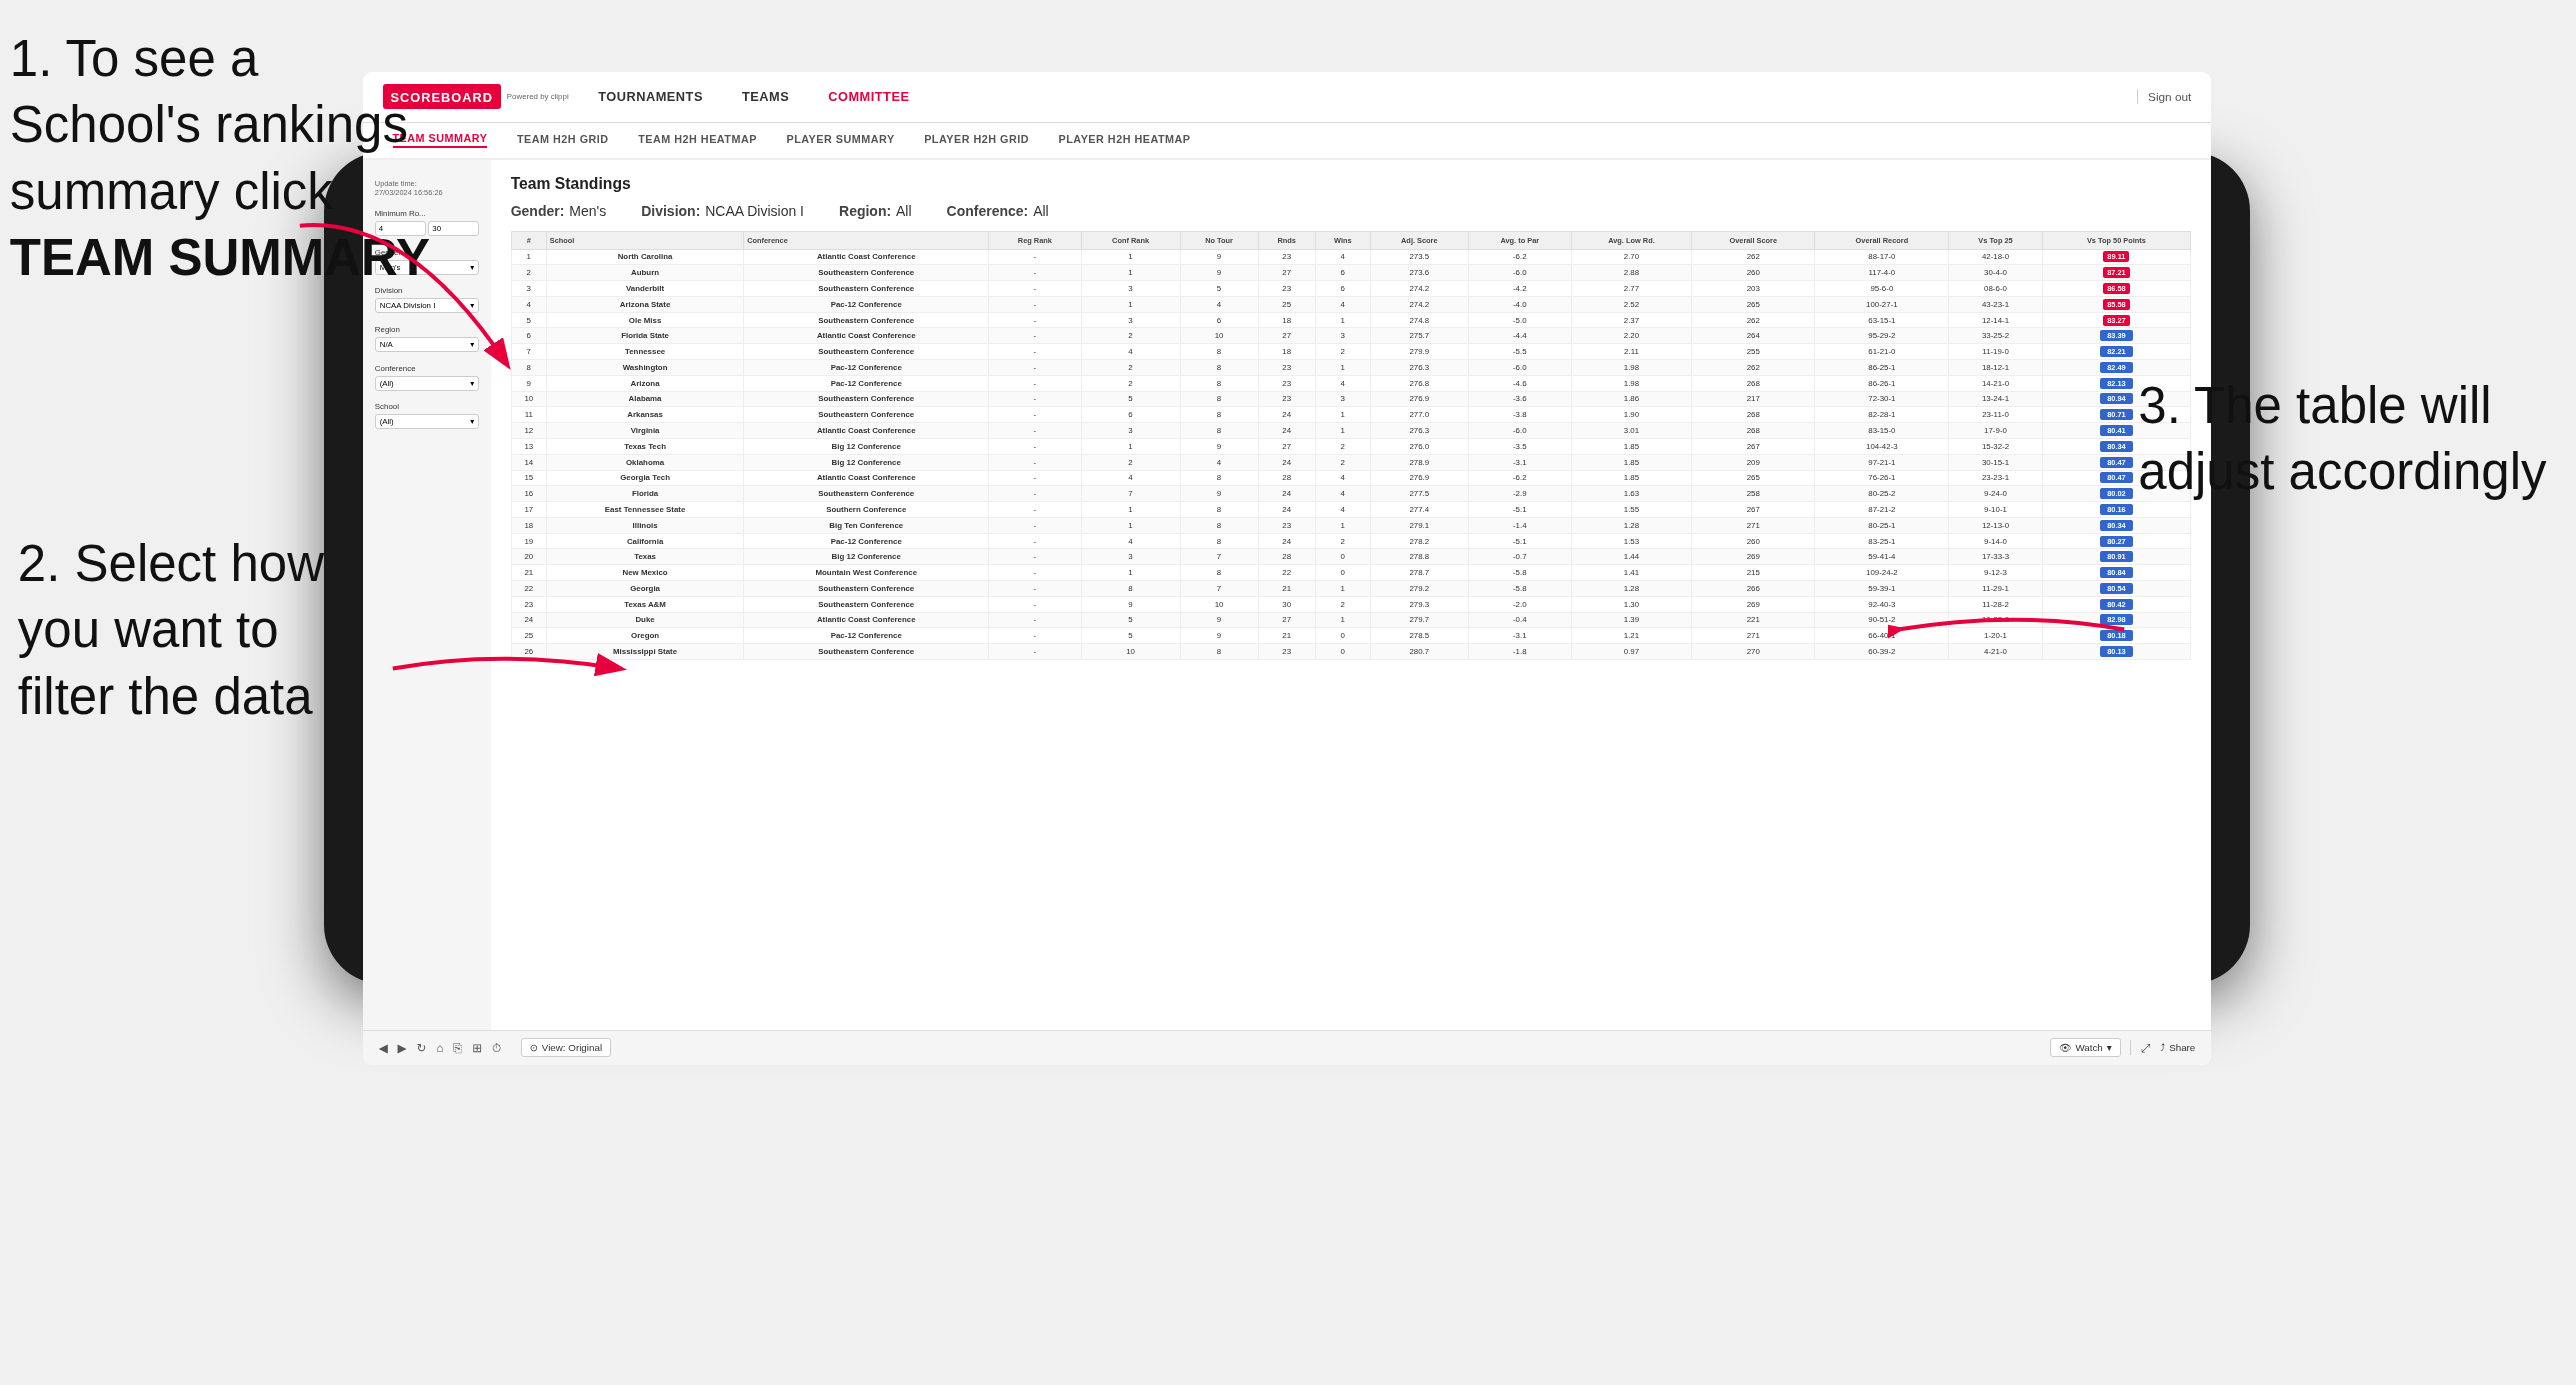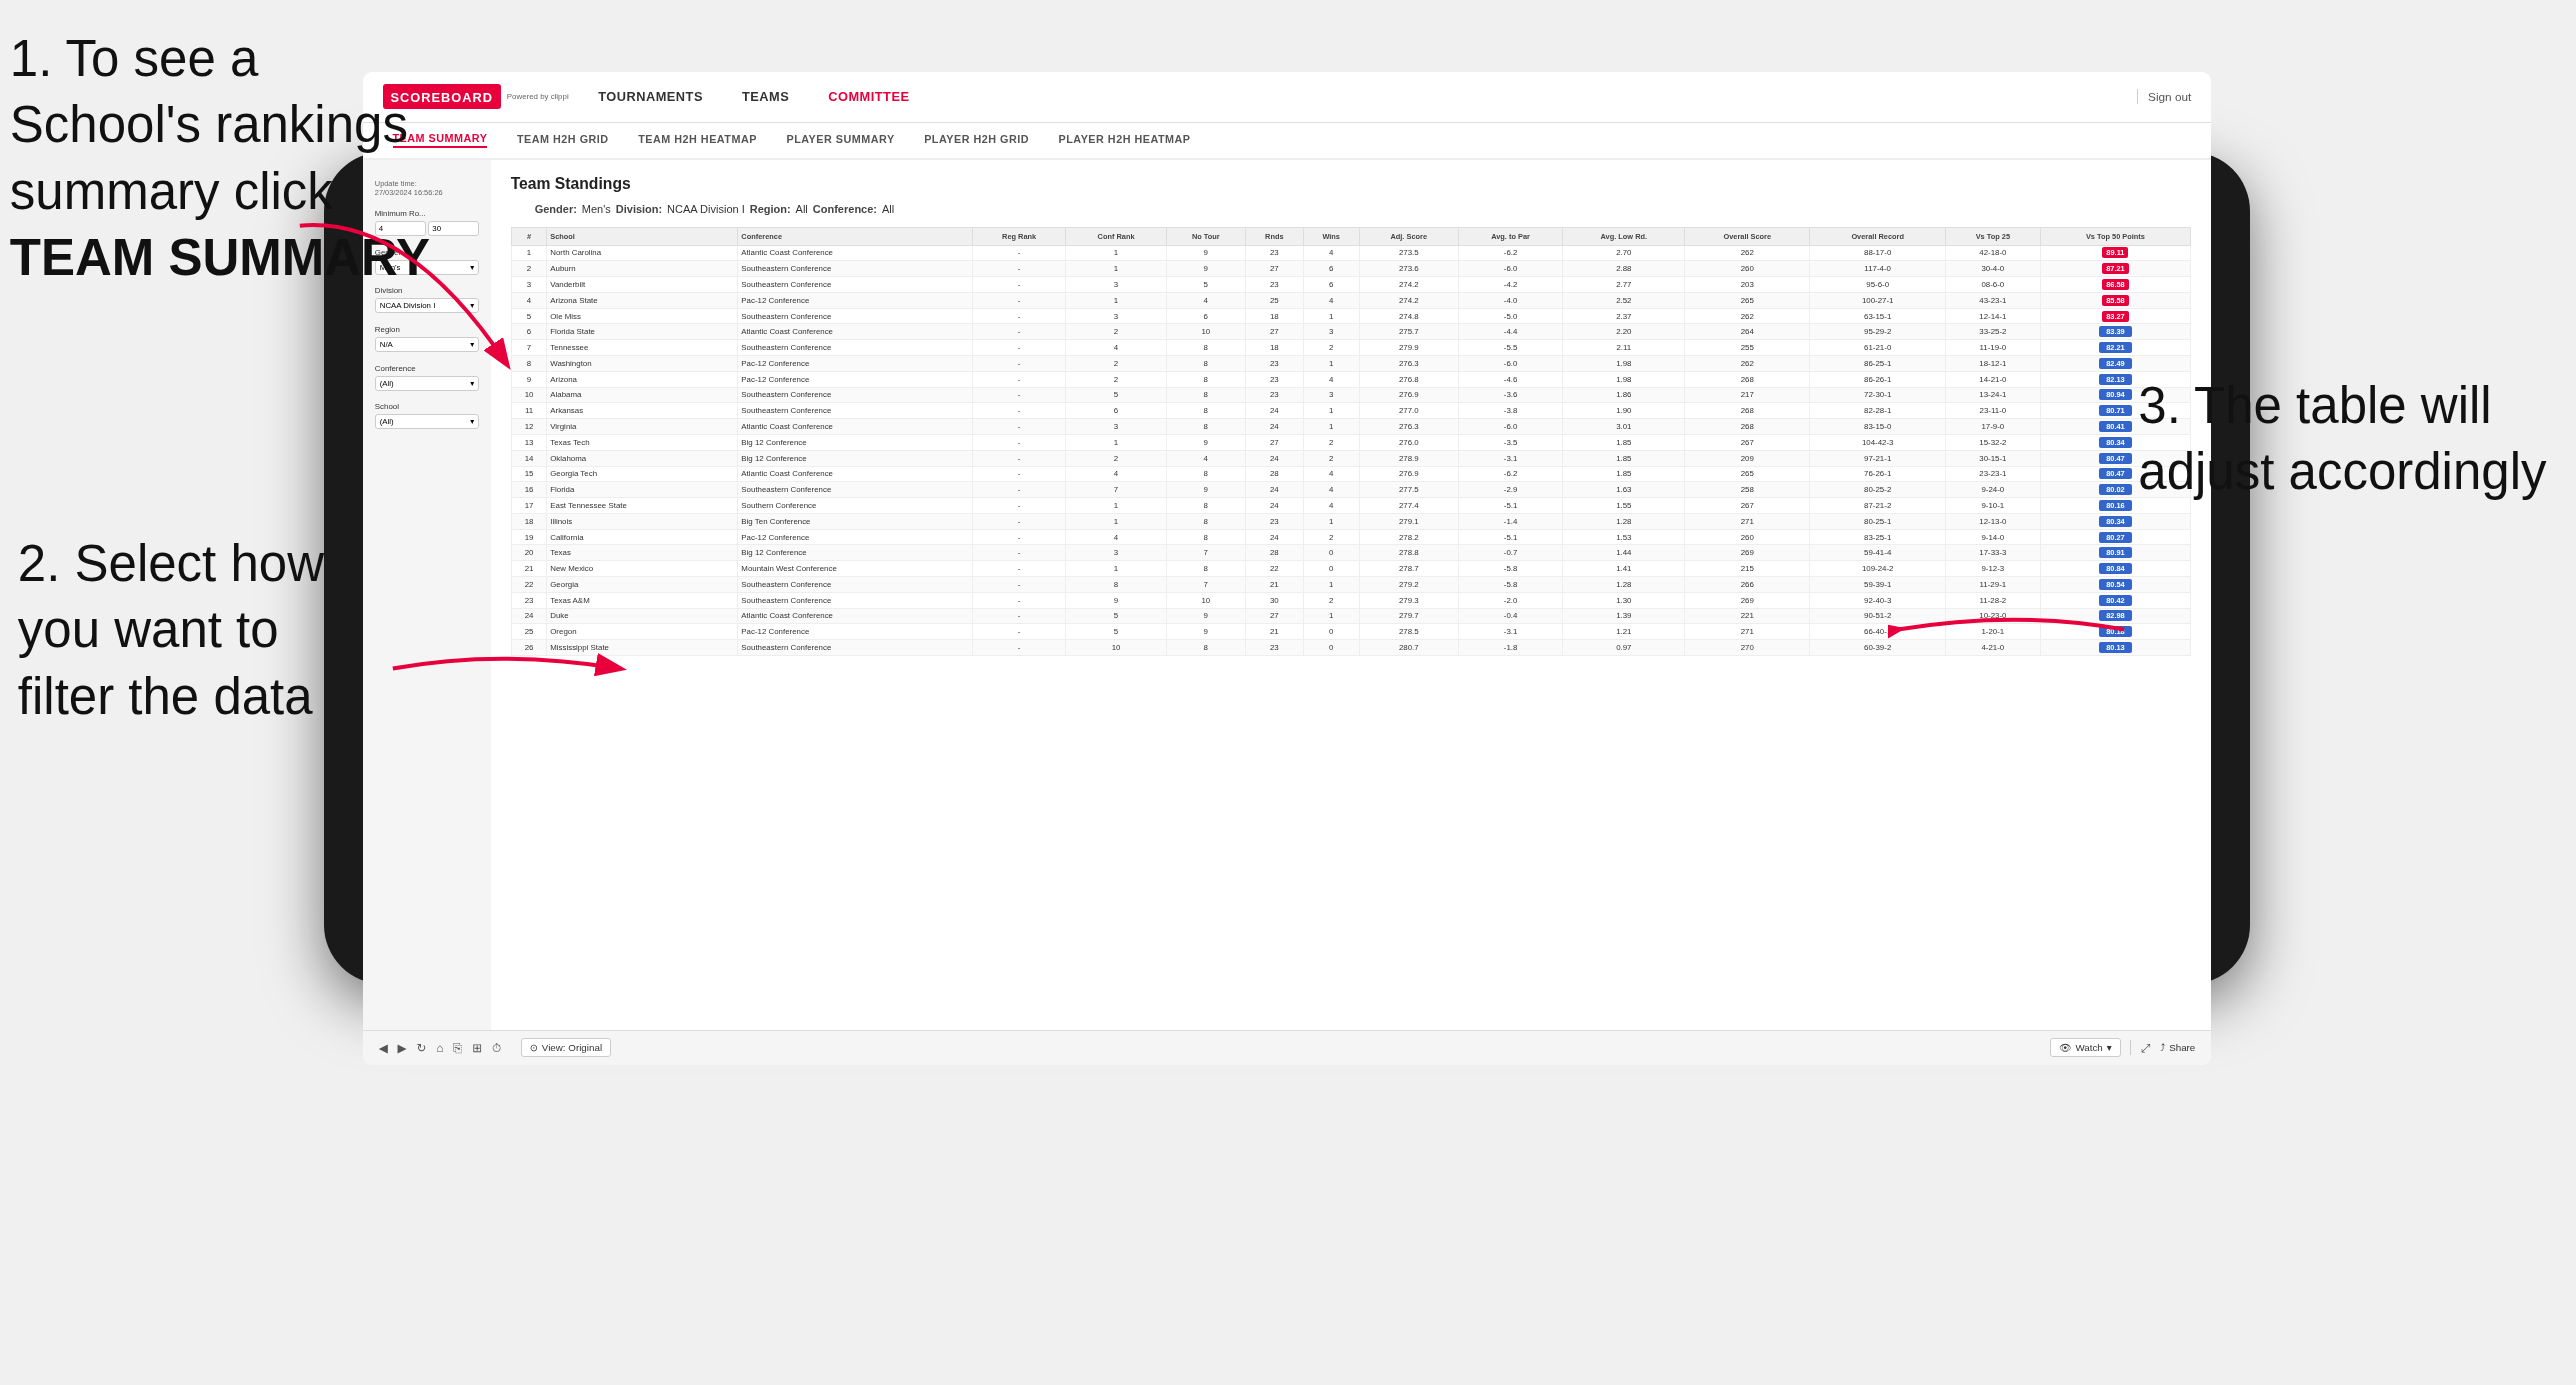--- a/index.html
+++ b/index.html
@@ -233,24 +233,23 @@
     .content-title {
       font-size: 15.7px;
       font-weight: 700;
       color: #222;
       margin-bottom: 9.8px;
     }
 
     .filter-row {
       display: flex;
       align-items: center;
-      gap: 5px;
+      gap: 35px;
       margin-bottom: 11.8px;
-      font-size: 11px;
-      margin-left: 24px;
+      font-size: 14px;
     }
     .filter-item {
       display: flex;
       align-items: center;
       gap: 4.9px;
       color: #444;
     }
     .filter-label { font-weight: 600; }
     .filter-value {
       color: #333;
@@ -275,21 +274,21 @@
     }
     .standings-table th.left { text-align: left; }
     .standings-table td {
       padding: 2.9px 2.9px;
       border: 1px solid #eee;
       text-align: center;
       color: #333;
       font-size: 7.9px;
       white-space: nowrap;
     }
-    .standings-table td.left { text-align: left; }
+    .standings-table td.left { text-align: center; font-weight: bold; }
     .standings-table tr:nth-child(even) td { background: #fafafa; }
     .score-badge {
       background: #e8003d;
       color: #fff;
       border-radius: 2px;
       padding: 1px 3.9px;
       font-size: 7.4px;
       font-weight: 700;
     }
     .score-badge-blue {

